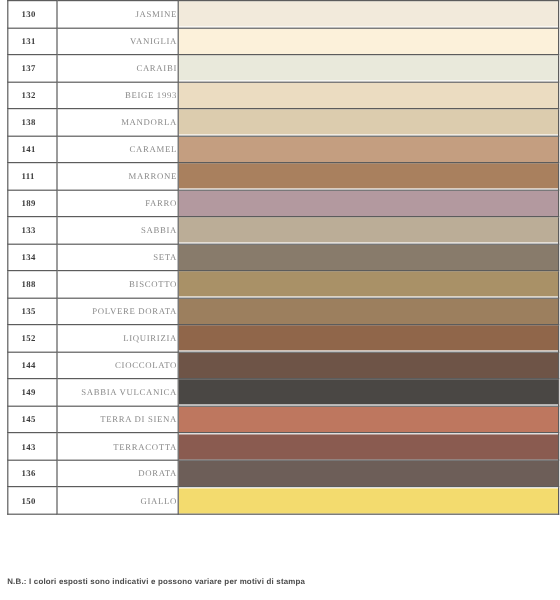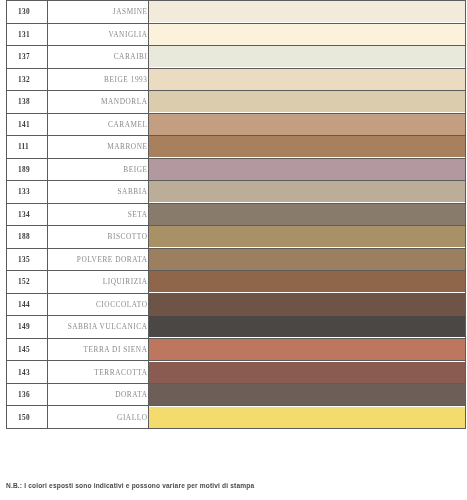--- a/index.html
+++ b/index.html
@@ -125,21 +125,21 @@
         </tr>
         <tr>
           <td class="code-cell">111</td>
           <td class="name-cell">MARRONE</td>
           <td class="swatch-cell">
             <span class="swatch-fill" style="background-color: rgb(169, 128, 94);"></span>
           </td>
         </tr>
         <tr>
           <td class="code-cell">189</td>
-          <td class="name-cell">BEIGE</td>
+          <td class="name-cell">FARRO</td>
           <td class="swatch-cell">
             <span class="swatch-fill" style="background-color: rgb(179, 153, 159);"></span>
           </td>
         </tr>
         <tr>
           <td class="code-cell">133</td>
           <td class="name-cell">SABBIA</td>
           <td class="swatch-cell">
             <span class="swatch-fill" style="background-color: rgb(187, 173, 151);"></span>
           </td>

